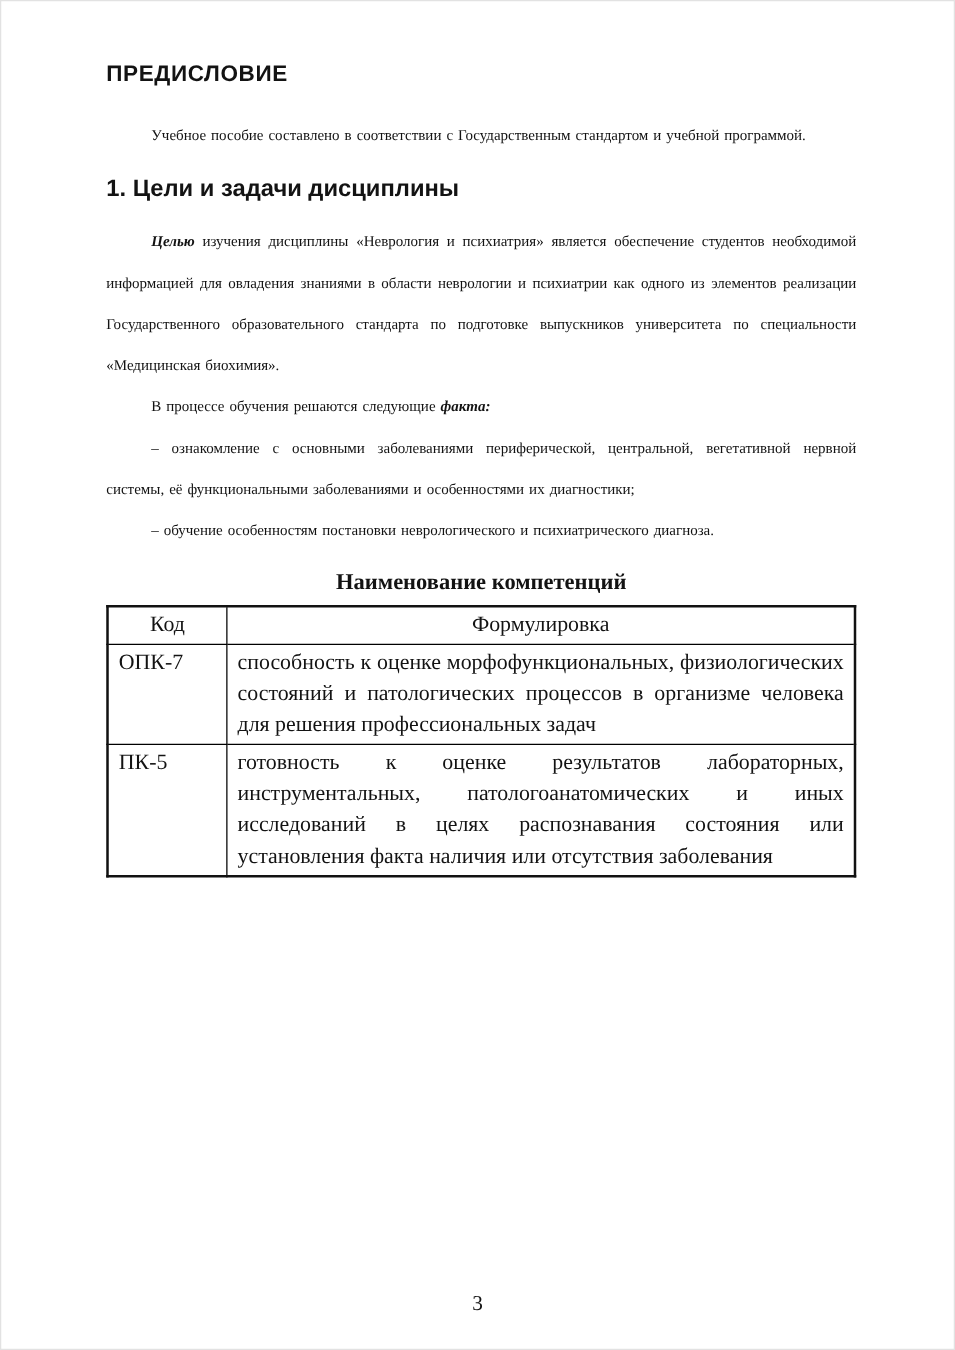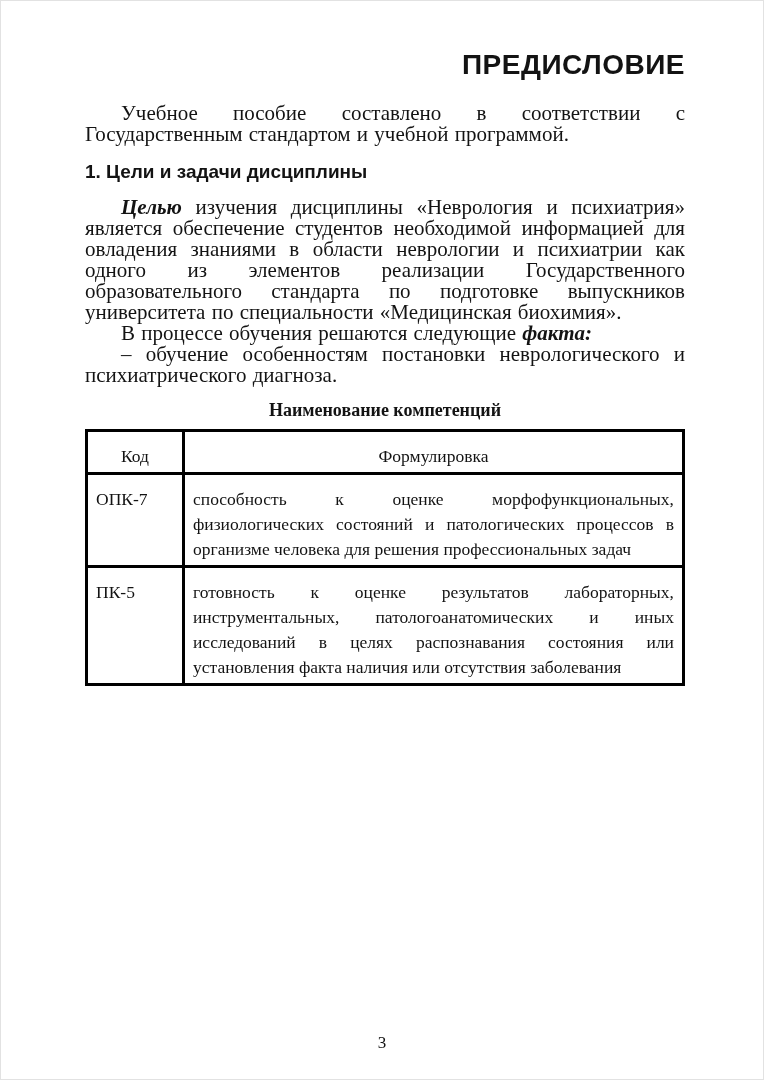--- a/index.html
+++ b/index.html
@@ -19,34 +19,34 @@
   }
   .page-inner {
     position: absolute;
     left: 84px;
     top: 48px;
     width: 600px;
   }
   .doc-title {
     font-family: "Liberation Sans", sans-serif;
     font-weight: bold;
-    font-size: 28px;
-    text-align: right;
+    font-size: 18px;
+    text-align: left;
     letter-spacing: 0.5px;
     margin: 0 0 22px 0;
   }
   .section-heading {
     font-family: "Liberation Sans", sans-serif;
     font-weight: bold;
     font-size: 19px;
     margin: 16px 0 14px 0;
   }
   p.body-par {
-    font-size: 21px;
-    line-height: 21px;
+    font-size: 12px;
+    line-height: 33px;
     text-align: justify;
     text-indent: 36px;
     margin: 0;
     word-spacing: 1px;
   }
   .lead-bi {
     font-weight: bold;
     font-style: italic;
   }
   .bold-i {
@@ -60,22 +60,22 @@
     margin: 14px 0 8px 0;
   }
   table.comp-table {
     border-collapse: collapse;
     width: 600px;
     border: 2px solid #111;
     font-size: 17.5px;
   }
   table.comp-table th,
   table.comp-table td {
-    border: 3px solid #000000;
-    padding: 12px 8px 3px 8px;
+    border: 1px solid #000000;
+    padding: 1px 8px 3px 8px;
     vertical-align: top;
     line-height: 25px;
   }
   table.comp-table th {
     font-weight: normal;
     text-align: center;
   }
   td.code-cell {
     width: 78px;
     white-space: nowrap;
@@ -100,20 +100,21 @@
   <h1 class="doc-title">ПРЕДИСЛОВИЕ</h1>
 
   <p class="body-par">Учебное пособие составлено в соответствии с Государственным стандартом и учебной программой.</p>
 
   <h2 class="section-heading">1. Цели и задачи дисциплины</h2>
 
   <p class="body-par"><span class="lead-bi">Целью</span><span> изучения дисциплины «Неврология и психиатрия» является обеспечение студентов необходимой информацией для овладения знаниями в области неврологии и психиатрии как одного из элементов реализации Государственного образовательного стандарта по подготовке выпускников университета по специальности «Медицинская биохимия».</span></p>
 
   <p class="body-par"><span>В процессе обучения решаются следующие </span><span class="bold-i">факта:</span></p>
 
+  <p class="body-par">– ознакомление с основными заболеваниями периферической, центральной, вегетативной нервной системы, её функциональными заболеваниями и особенностями их диагностики;</p>
 
   <p class="body-par">– обучение особенностям постановки неврологического и психиатрического диагноза.</p>
 
   <div class="table-caption">Наименование компетенций</div>
 
   <table class="comp-table">
     <tbody>
       <tr>
         <th>Код</th>
         <th>Формулировка</th>

